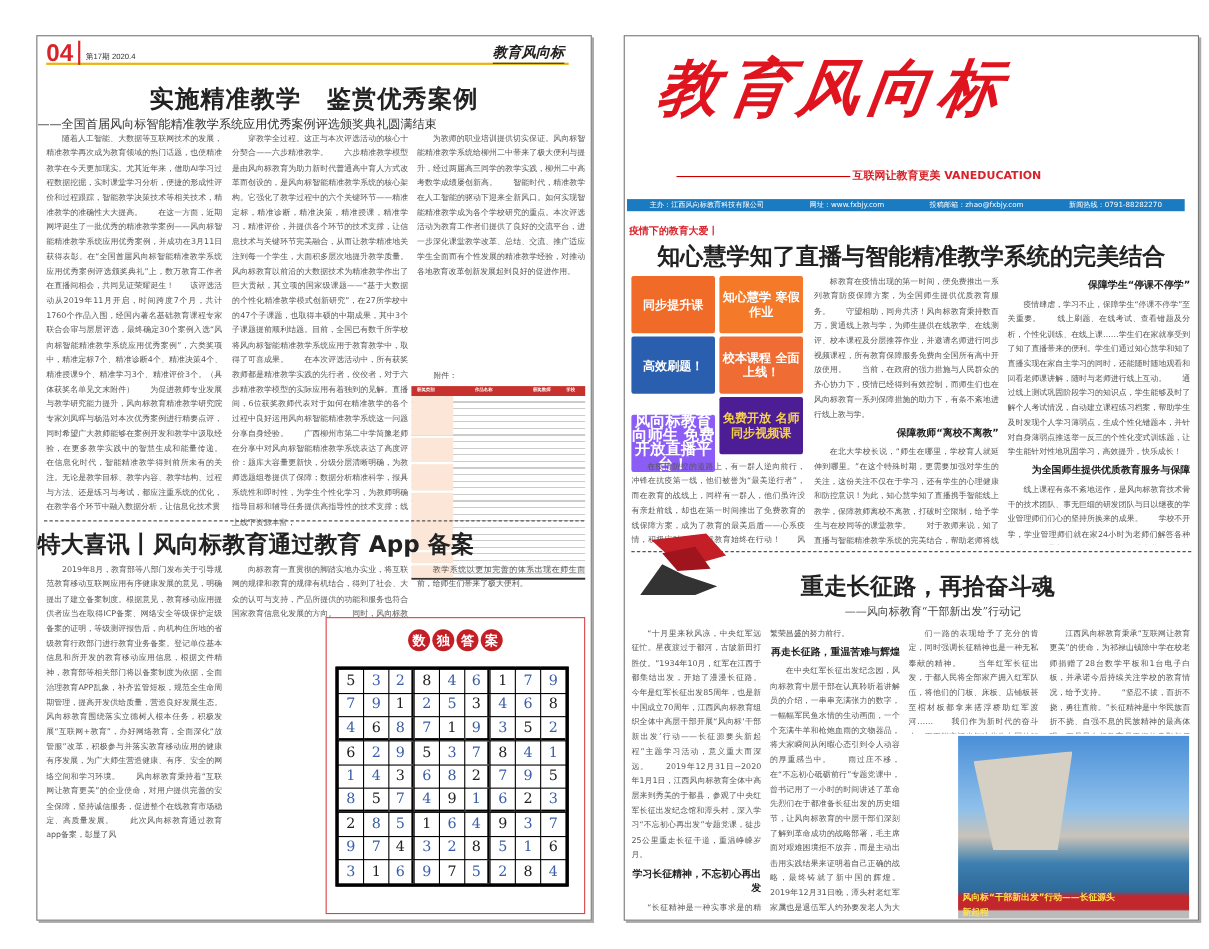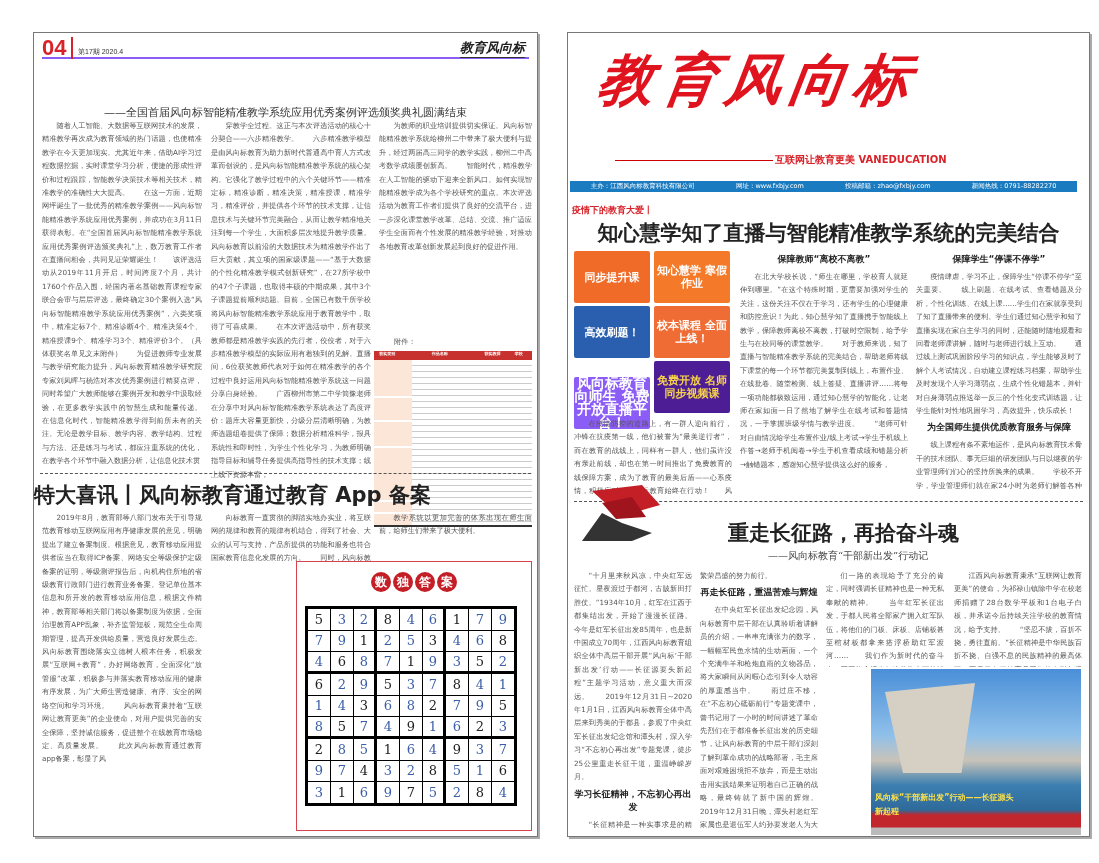--- a/index.html
+++ b/index.html
@@ -1,26 +1,26 @@
 <!DOCTYPE html>
 <html><head>
 <meta charset="utf-8">
 <style>
 *{box-sizing:border-box;margin:0;padding:0}
 body{width:1099px;height:863px;background:#fff;font-family:"DejaVu Serif",serif;color:#333;position:relative;overflow:hidden}
 .page{position:absolute;background:#fff;border:1px solid #777;box-shadow:2px 2px 0 #aaa}
 #pL{left:33px;top:32px;width:505px;height:805px}
 #pR{left:567px;top:32px;width:523px;height:805px}
-.hdrL{position:absolute;left:8px;top:4px;right:8px;height:22px;border-bottom:2px solid #8b5cf6}
+.hdrL{position:absolute;left:8px;top:4px;right:20px;height:22px;border-bottom:2px solid #eab308}
 .pnum{position:absolute;left:0;top:0;font:bold 22px "Liberation Sans",sans-serif;color:#d8232a;line-height:22px}
 .pnum-sep{position:absolute;left:29px;top:0;width:2px;height:22px;background:#d8232a}
 .issue{position:absolute;left:36px;top:10px;font:7px "Liberation Sans",sans-serif;color:#333}
 .brandsm{position:absolute;right:4px;top:2px;font:italic bold 13px "DejaVu Serif",serif;color:#222;border-bottom:1px solid #333}
 .title1{position:absolute;left:0;right:0;top:42px;text-align:center;font:bold 22px "DejaVu Sans",sans-serif;color:#222;letter-spacing:1px}
-.sub1{position:absolute;left:0;right:0;top:72px;text-align:center;font:11px "DejaVu Serif",serif;color:#333}
+.sub1{position:absolute;left:0;right:0;top:72px;font:11px "DejaVu Serif",serif;color:#333}
 .col{position:absolute;font:7.2px "DejaVu Sans",sans-serif;color:#555;line-height:13.4px;text-align:justify;overflow:hidden}
 .col p{text-indent:2em}
 .tbl{position:absolute;left:303px;top:318px;width:195px;height:176px;border-bottom:2px solid #333}
 .tbl .th{height:9px;background:#c8322e;color:#fff;font:bold 4px sans-serif;display:flex}
 .tbl .th span{flex:1;text-align:center}
 .tbl .rows{background:repeating-linear-gradient(#fff 0 5px,#ccc 5px 6px)}
 .tbl .grp{position:absolute;left:0;width:38px;background:#fbe6d8}
 .dash{position:absolute;left:6px;right:6px;border-top:1px dashed #555}
 .title2{position:absolute;left:0;right:0;top:448px;text-align:left;font:bold 21px "DejaVu Sans",sans-serif;color:#222}
 .sudoku-box{position:absolute;left:264px;top:528px;width:207px;height:270px;border:1px solid #d8424a}
@@ -34,38 +34,39 @@
 .slogan{position:absolute;left:207px;top:120px;font:bold 10px "DejaVu Sans",sans-serif;color:#d8232a}
 .issuebox{position:absolute;right:8px;top:4px;width:68px;text-align:center}
 .qr{width:66px;height:80px;background:#ddd;margin-top:2px;padding:2px}
 .qr .qt{font:10px "DejaVu Serif",serif;color:#333;border-bottom:2px solid #2c7ab8;padding-bottom:1px}
 .qr .code{width:42px;height:42px;margin:4px auto;background:repeating-conic-gradient(#000 0 25%,#fff 0 50%) 0 0/6px 6px;border:3px solid #000}
 .pages{background:#2c80c0;color:#fff;font:8px "DejaVu Sans",sans-serif;padding:2px 0}
 .infobar{position:absolute;left:2px;right:12px;top:148px;height:11px;background:#1a7bc0;color:#fff;font:6.5px "DejaVu Sans",sans-serif;display:flex;justify-content:space-around;align-items:center}
 .kicker{position:absolute;left:4px;top:171px;font:bold 9px "DejaVu Sans",sans-serif;color:#d8232a}
 .title3{position:absolute;left:0;right:0;top:186px;text-align:center;font:bold 21px "DejaVu Sans",sans-serif;color:#222}
 .promo{position:absolute;width:76px;height:52px;border-radius:2px;color:#fff;font:bold 11px "DejaVu Sans",sans-serif;display:flex;align-items:center;justify-content:center;text-align:center;line-height:13px}
-.sec-h{font:bold 9px "DejaVu Sans",sans-serif;color:#222;text-align:center;text-indent:0!important;margin:4px 0}
+.sec-h{font:bold 9px "DejaVu Sans",sans-serif;color:#222;text-align:right;text-indent:0!important;margin:4px 0}
 .title4{position:absolute;left:160px;top:486px;font:bold 21px "DejaVu Sans",sans-serif;color:#222}
 .sub4{position:absolute;left:200px;top:516px;font:10px "DejaVu Serif",serif;color:#444}
 .flag{position:absolute;left:4px;top:450px;width:96px;height:60px}
 .photo{position:absolute;left:303px;top:636px;width:210px;height:166px;background:linear-gradient(#4a8fd8 0,#8fc0ea 40%,#c9c3b8 55%,#3c7fb0 70%,#2e6a9a 85%,#c1272d 88%,#c1272d 95%,#bbb 96%)}
 .photo .mon{position:absolute;left:14px;top:14px;width:90px;height:90px;background:#d6cfc3;clip-path:polygon(0 10%,100% 0,85% 100%,20% 100%)}
-.photo .ban{position:absolute;left:0;bottom:30px;width:150px;height:14px;color:#ffe24a;font:bold 8px "DejaVu Sans",sans-serif;line-height:14px;padding-left:4px}
+.photo .ban{position:absolute;left:0;bottom:12px;width:150px;height:14px;color:#ffe24a;font:bold 8px "DejaVu Sans",sans-serif;line-height:14px;padding-left:4px}
 </style>
 </head>
 <body>
 
 <div id="pL" class="page">
   <div class="hdrL">
     <div class="pnum">04</div>
     <div class="pnum-sep"></div>
     <div class="issue">第17期  2020.4</div>
     <div class="brandsm">教育风向标</div>
   </div>
+  <div class="title1">实施精准教学　鉴赏优秀案例</div>
   <div class="sub1">——全国首届风向标智能精准教学系统应用优秀案例评选颁奖典礼圆满结束</div>
   <div class="col" style="left:8px;top:86px;width:160px;height:360px">
       <p>随着人工智能、大数据等互联网技术的发展，精准教学再次成为教育领域的热门话题，也使精准教学在今天更加现实。尤其近年来，借助AI学习过程数据挖掘，实时课堂学习分析，便捷的形成性评价和过程跟踪，智能教学决策技术等相关技术，精准教学的准确性大大提高。　　在这一方面，近期网坪诞生了一批优秀的精准教学案例——风向标智能精准教学系统应用优秀案例，并成功在3月11日获得表彰。在“全国首届风向标智能精准教学系统应用优秀案例评选颁奖典礼”上，数万教育工作者在直播间相会，共同见证荣耀诞生！　　该评选活动从2019年11月开启，时间跨度7个月，共计1760个作品入围，经国内著名基础教育课程专家联合会审与层层评选，最终确定30个案例入选“风向标智能精准教学系统应用优秀案例”，六类奖项中，精准定标7个、精准诊断4个、精准决策4个、精准授课9个、精准学习3个、精准评价3个。（具体获奖名单见文末附件）　　为促进教师专业发展与教学研究能力提升，风向标教育精准教学研究院专家刘凤晖与杨浩对本次优秀案例进行精要点评，同时希望广大教师能够在案例开发和教学中汲取经验，在更多教学实践中的智慧生成和能量传递。　　在信息化时代，智能精准教学得到前所未有的关注。无论是教学目标、教学内容、教学结构、过程与方法、还是练习与考试，都应注重系统的优化，在教学各个环节中融入数据分析，让信息化技术贯</p>
     </div>
   <div class="col" style="left:177px;top:86px;width:160px;height:360px">
       <p>穿教学全过程。这正与本次评选活动的核心十分契合——六步精准教学。　　六步精准教学模型是由风向标教育为助力新时代普通高中育人方式改革而创设的，是风向标智能精准教学系统的核心架构。它强化了教学过程中的六个关键环节——精准定标，精准诊断，精准决策，精准授课，精准学习，精准评价，并提供各个环节的技术支撑，让信息技术与关键环节完美融合，从而让教学精准地关注到每一个学生，大面积多层次地提升教学质量。　　风向标教育以前沿的大数据技术为精准教学作出了巨大贡献，其立项的国家级课题——“基于大数据的个性化精准教学模式创新研究”，在27所学校中的47个子课题，也取得丰硕的中期成果，其中3个子课题提前顺利结题。目前，全国已有数千所学校将风向标智能精准教学系统应用于教育教学中，取得了可喜成果。　　在本次评选活动中，所有获奖教师都是精准教学实践的先行者，佼佼者，对于六步精准教学模型的实际应用有着独到的见解。直播间，6位获奖教师代表对于如何在精准教学的各个过程中良好运用风向标智能精准教学系统这一问题分享自身经验。　　广西柳州市第二中学简豫老师在分享中对风向标智能精准教学系统表达了高度评价：题库大容量更新快，分级分层清晰明确，为教师选题组卷提供了保障；数据分析精准科学，报具系统性和即时性，为学生个性化学习，为教师明确指导目标和辅导任务提供高指导性的技术支撑；线上线下资源丰富，</p>
     </div>
   <div class="col" style="left:345px;top:86px;width:153px;height:215px">
       <p>为教师的职业培训提供切实保证。风向标智能精准教学系统给柳州二中带来了极大便利与提升，经过两届高三同学的教学实践，柳州二中高考数学成绩屡创新高。　　智能时代，精准教学在人工智能的驱动下迎来全新风口。如何实现智能精准教学成为各个学校研究的重点。本次评选活动为教育工作者们提供了良好的交流平台，进一步深化课堂教学改革、总结、交流、推广适应学生全面而有个性发展的精准教学经验，对推动各地教育改革创新发展起到良好的促进作用。</p>
     </div>
@@ -205,20 +206,21 @@
   <div class="promo" style="left:6px;top:218px;background:#f06a28">同步提升课</div>
   <div class="promo" style="left:86px;top:218px;background:#f47a2a">知心慧学 寒假作业</div>
   <div class="promo" style="left:6px;top:273px;background:#2a5fb0">高效刷题！</div>
   <div class="promo" style="left:86px;top:273px;background:#ef6c34">校本课程 全面上线！</div>
   <div class="promo" style="left:6px;top:344px;background:#8b5cf6;font-size:14px">风向标教育向师生 免费开放直播平台！</div>
   <div class="promo" style="left:86px;top:328px;background:#4c1d95;color:#f7d24a">免费开放 名师同步视频课</div>
   <div class="col" style="left:6px;top:384px;width:158px;height:80px">
       <p>在疫情防控的道路上，有一群人逆向前行，冲锋在抗疫第一线，他们被誉为“最美逆行者”，而在教育的战线上，同样有一群人，他们虽许没有亲赴前线，却也在第一时间推出了免费教育的线保障方案，成为了教育的最美后盾——心系疫情，积极应对，风向标教育始终在行动！　　风向标教育深知，对于2020年的高中生来说，这场教育战“疫”尤为艰难，既要学会自我防控，又要稳住心神，潜心学习。对此，作为智能精准教学行业的先行者，风向</p>
     </div>
   <div class="col" style="left:172px;top:216px;width:168px;height:246px">
+    <p>标教育在疫情出现的第一时间，便免费推出一系列教育防疫保障方案，为全国师生提供优质教育服务。　　守望相助，同舟共济！风向标教育秉持数百万，贯通线上教与学，为师生提供在线教学、在线测评、校本课程及分层推荐作业，并邀请名师进行同步视频课程，所有教育保障服务免费向全国所有高中开放使用。　　当前，在政府的强力措施与人民群众的齐心协力下，疫情已经得到有效控制，而师生们也在风向标教育一系列保障措施的助力下，有条不紊地进行线上教与学。</p>
     <div class="sec-h">保障教师“离校不离教”</div>
     <p>在北大学校长说，“师生在哪里，学校育人就延伸到哪里。”在这个特殊时期，更需要加强对学生的关注，这份关注不仅在于学习，还有学生的心理健康和防控意识！为此，知心慧学知了直播携手智能线上教学，保障教师离校不离教，打破时空限制，给予学生与在校同等的课堂教学。　　对于教师来说，知了直播与智能精准教学系统的完美结合，帮助老师将线下课堂的每一个环节都完美复制到线上，布置作业、在线批卷、随堂检测、线上答疑、直播讲评……将每一项功能都极致运用，通过知心慧学的智能化，让老师在家如面一日了然地了解学生在线考试和答题情况，一手掌握班级学情与教学进度。　　“老师可针对自由情况给学生布置作业/线上考试→学生手机线上作答→老师手机阅卷→学生手机查看成绩和错题分析→触错题本，感谢知心慧学提供这么好的服务，</p>
   </div>
   <div class="col" style="left:348px;top:216px;width:166px;height:246px">
     <div class="sec-h">保障学生“停课不停学”</div>
     <p>疫情肆虐，学习不止，保障学生“停课不停学”至关重要。　　线上刷题、在线考试、查看错题及分析，个性化训练、在线上课……学生们在家就享受到了知了直播带来的便利。学生们通过知心慧学和知了直播实现在家自主学习的同时，还能随时随地观看和回看老师课讲解，随时与老师进行线上互动。　　通过线上测试巩固阶段学习的知识点，学生能够及时了解个人考试情况，自动建立课程练习档案，帮助学生及时发现个人学习薄弱点，生成个性化错题本，并针对自身薄弱点推送举一反三的个性化变式训练题，让学生能针对性地巩固学习，高效提升，快乐成长！</p>
     <div class="sec-h">为全国师生提供优质教育服务与保障</div>
     <p>线上课程有条不紊地运作，是风向标教育技术骨干的技术团队、事无巨细的研发团队与日以继夜的学业管理师们们心的坚持所换来的成果。　　学校不开学，学业管理师们就在家24小时为老师们解答各种困惑，不分昼夜，加班加点，全体不辞辛劳，工作人员就移至办公室，不遗余力地为师生们提供力所能及的帮助，为各校解决教育难题！　　疫情面前，所有人都在竭尽所能，各司其职，贡献着自己的力量。风向标教育始终与教育同行，与每一位师生共克时艰！</p>
   </div>
   <div class="dash" style="top:468px"></div>

